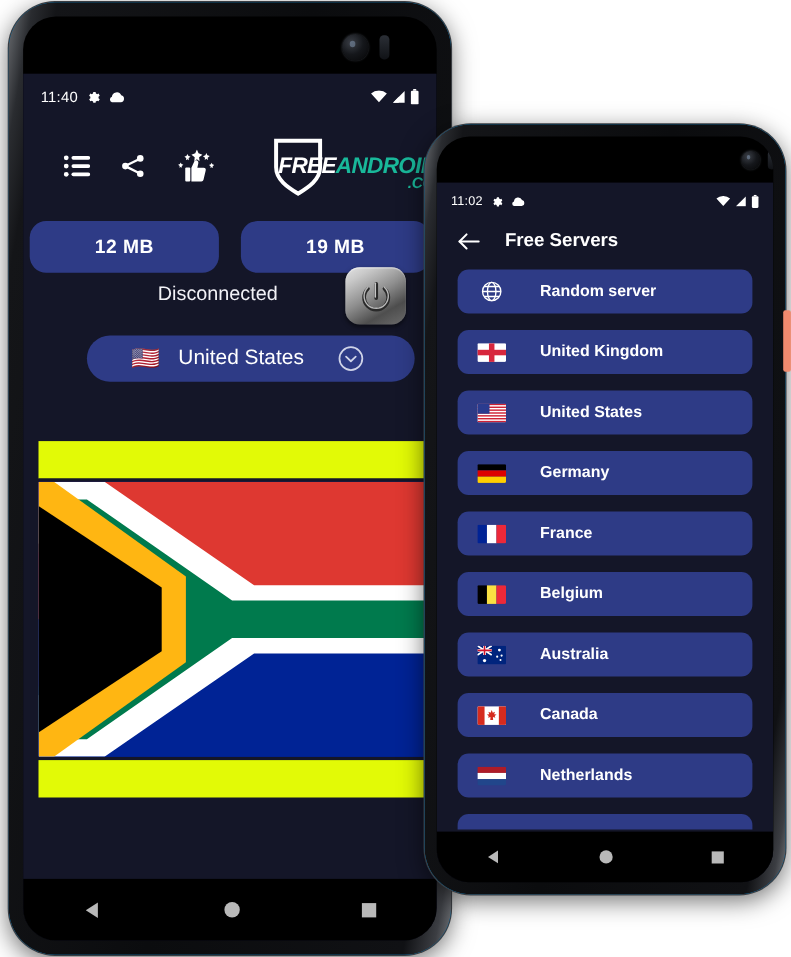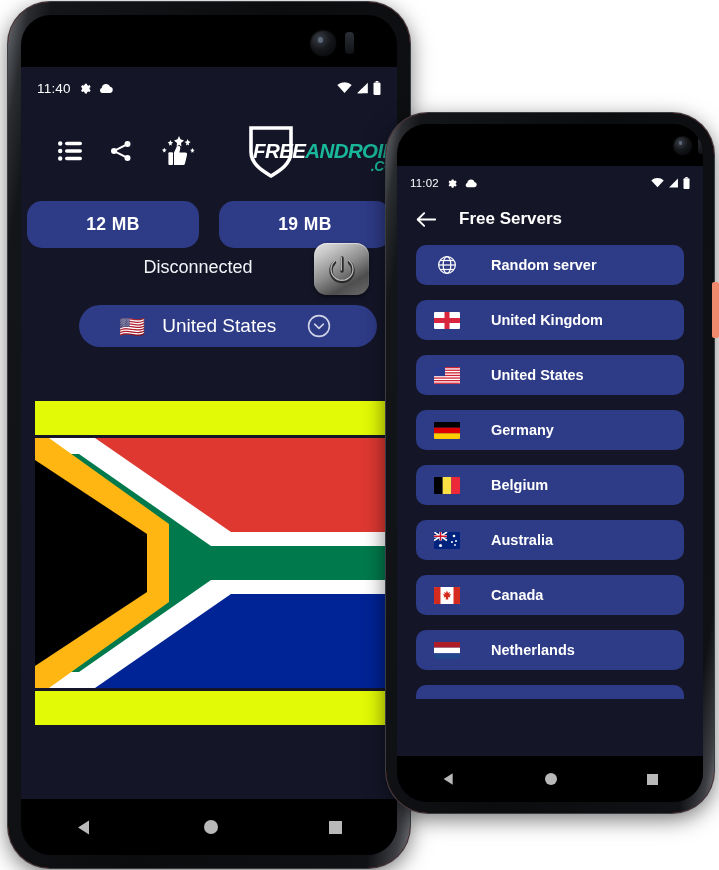--- a/index.html
+++ b/index.html
@@ -2,21 +2,21 @@
 <html><head>
 <meta charset="utf-8">
 <style>
   * { box-sizing: border-box; margin:0; padding:0; }
   html,body { width:719px; height:870px; background:#ffffff; overflow:hidden;
     font-family:"Liberation Sans", sans-serif; }
 
   #stage { position:relative; width:719px; height:870px; background:#ffffff; }
 
   
-  .phone { position:absolute; border-radius:42px; background:#7f1d1d;
+  .phone { position:absolute; border-radius:42px; background:#0369a1;
     box-shadow:0 0 0 1px #3a3d42, 0 6px 22px rgba(0,0,0,.55); overflow:hidden; }
   .phone .metal { position:absolute; inset:0; border-radius:42px;
     background:linear-gradient(100deg,#6f7276 0%,#2a2c30 4%,#141518 8%,#0b0c0e 50%,#101114 92%,#3c3e43 97%,#7a7d81 100%); }
   .phone .glass { position:absolute; border-radius:30px; background:#000; overflow:hidden; }
   .screen { position:absolute; left:0; right:0; background:#141628; overflow:hidden; }
 
   
   .hw { position:absolute; left:0; right:0; top:0; height:var(--hwh); }
   .cam { position:absolute; border-radius:50%;
     background:radial-gradient(circle at 35% 32%,#3b3f47 0%,#15171b 48%,#050506 100%);
@@ -393,20 +393,30 @@
               <span class="srv-flag">
                 <svg width="26" height="17" viewBox="0 0 26 17" style="margin:0 auto;border-radius:1px;">
                   <rect width="26" height="5.67" fill="#000000"></rect>
                   <rect y="5.67" width="26" height="5.66" fill="#dd0000"></rect>
                   <rect y="11.33" width="26" height="5.67" fill="#ffce00"></rect>
                 </svg>
               </span>
               <span class="srv-name">Germany</span>
             </div>
 
+            <div class="srv-item">
+              <span class="srv-flag">
+                <svg width="26" height="17" viewBox="0 0 26 17" style="margin:0 auto;border-radius:1px;">
+                  <rect width="8.67" height="17" fill="#002395"></rect>
+                  <rect x="8.67" width="8.66" height="17" fill="#ffffff"></rect>
+                  <rect x="17.33" width="8.67" height="17" fill="#ed2939"></rect>
+                </svg>
+              </span>
+              <span class="srv-name">France</span>
+            </div>
 
             <div class="srv-item">
               <span class="srv-flag">
                 <svg width="26" height="17" viewBox="0 0 26 17" style="margin:0 auto;border-radius:1px;">
                   <rect width="8.67" height="17" fill="#000000"></rect>
                   <rect x="8.67" width="8.66" height="17" fill="#fae042"></rect>
                   <rect x="17.33" width="8.67" height="17" fill="#ed2939"></rect>
                 </svg>
               </span>
               <span class="srv-name">Belgium</span>

